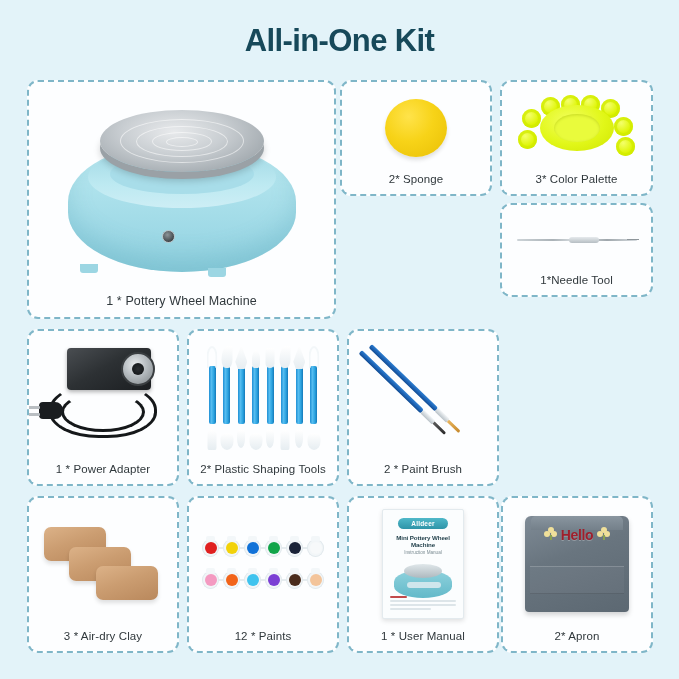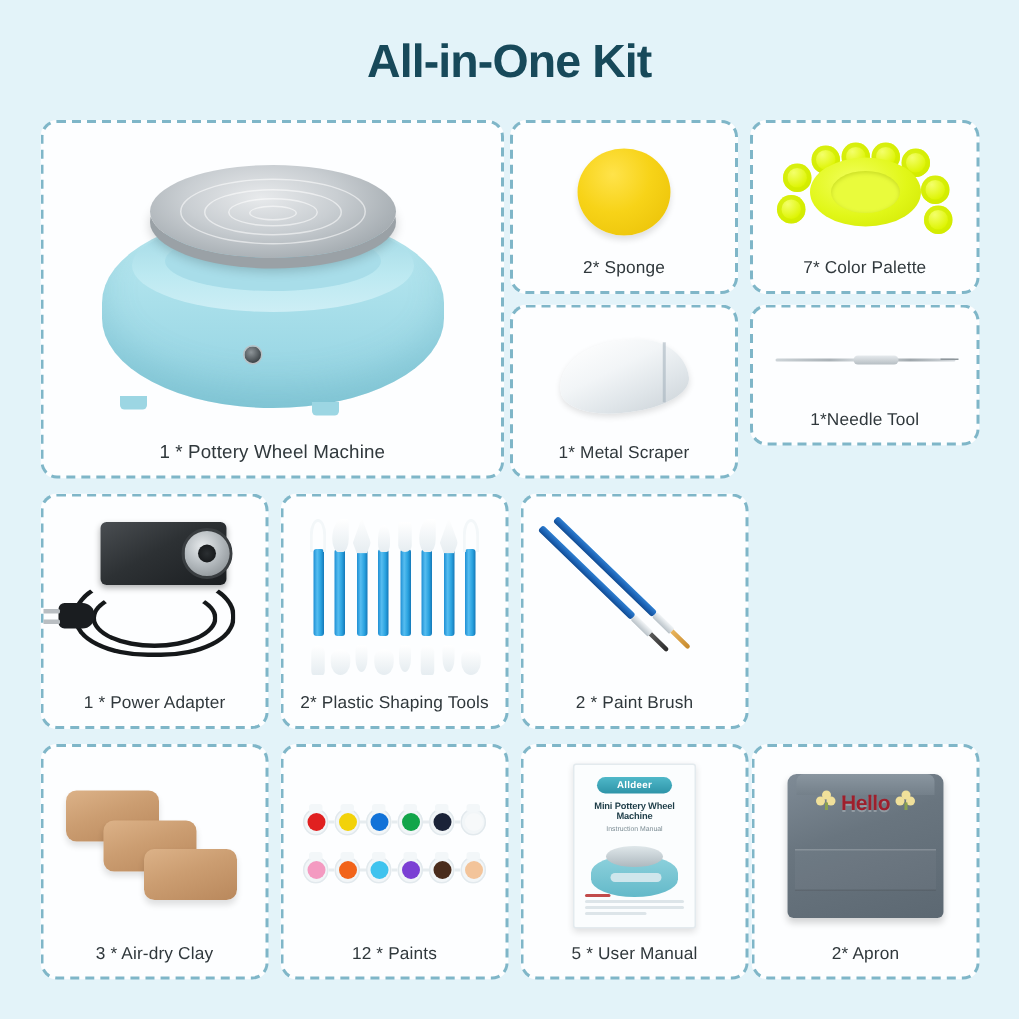--- a/index.html
+++ b/index.html
@@ -405,29 +405,23 @@
           <div class="well w3"></div>
           <div class="well w4"></div>
         <div class="well w5"></div>
           <div class="well w6"></div>
           <div class="well w7"></div>
           <div class="well w8"></div>
         <div class="pal-body"></div>
         <div class="pal-inner"></div>
       </div>
     </div>
-    <div class="caption">7* Color Palette</div>
-  </div>
-
-  <div class="card" id="cell-scraper">
-    <div class="art">
-      <div class="scraper"></div>
-    </div>
-    <div class="caption">1* Metal Scraper</div>
-  </div>
+    <div class="caption">3* Color Palette</div>
+  </div>
+
 
   <div class="card" id="cell-needle">
     <div class="art">
       <div class="needle">
         <div class="needle-rod"></div>
         <div class="needle-grip"></div>
         <div class="needle-tip"></div>
       </div>
     </div>
     <div class="caption">1*Needle Tool</div>
@@ -597,21 +591,21 @@
         </div>
         <div class="manual-badge"></div>
         <div class="manual-lines">
           <div class="mline head"></div>
           <div class="mline"></div>
           <div class="mline"></div>
           <div class="mline short"></div>
         </div>
       </div>
     </div>
-    <div class="caption">5 * User Manual</div>
+    <div class="caption">1 * User Manual</div>
   </div>
 
   <div class="card" id="cell-apron">
     <div class="art">
       <div class="apron">
         <div class="apron-flap"></div>
         <div class="flower left">
           <div class="petal pt1"></div>
             <div class="petal pt2"></div>
             <div class="petal pt3"></div>

